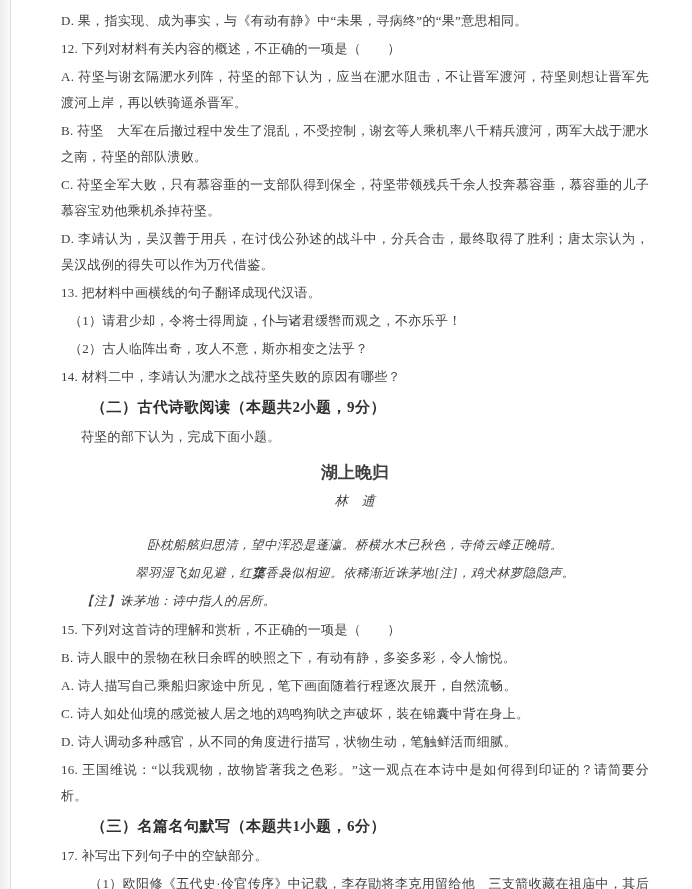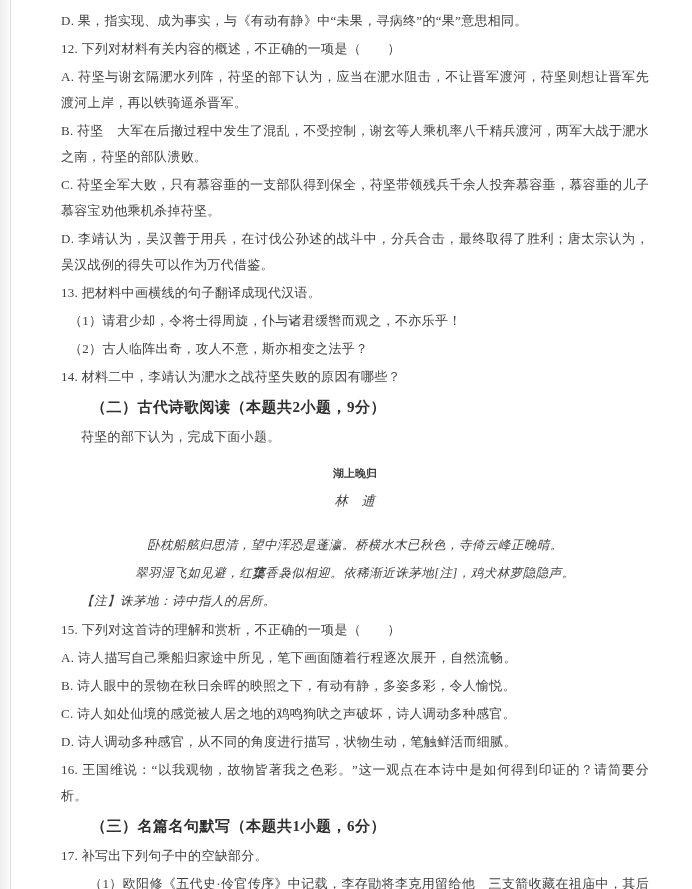--- a/index.html
+++ b/index.html
@@ -37,21 +37,21 @@
     line-height:28px;
     margin:3px 0 3px 0;
     padding-left:30px;
     text-align:left;
     letter-spacing:0.5px;
   }
   .intro{ padding-left:20px; text-indent:0; }
   .center{ text-align:center; }
   .poem-title{
     font-weight:bold;
-    font-size:11px;
+    font-size:17px;
     line-height:26px;
     margin:10px 0 2px 0;
   }
   .kai{
     font-style:italic;
     letter-spacing:0.5px;
   }
   .poem-author{
     font-size:13px;
     line-height:26px;
@@ -95,23 +95,23 @@
   <h3 class="section-heading">（二）古代诗歌阅读（本题共2小题，9分）</h3>
   <p class="para intro">苻坚的部下认为，完成下面小题。</p>
 
   <div class="poem-title center">湖上晚归</div>
   <div class="poem-author center kai">林　逋</div>
   <div class="poem-line center kai">卧枕船舷归思清，望中浑恐是蓬瀛。桥横水木已秋色，寺倚云峰正晚晴。</div>
   <div class="poem-line center kai"><span>翠羽湿飞如见避，红</span><span class="bold-char">蕖</span><span>香袅似相迎。依稀渐近诛茅地[注]，鸡犬林萝隐隐声。</span></div>
   <div class="note kai">【注】诛茅地：诗中指人的居所。</div>
 
   <p class="para">15. 下列对这首诗的理解和赏析，不正确的一项是（　　）</p>
+  <p class="para">B. 诗人眼中的景物在秋日余晖的映照之下，有动有静，多姿多彩，令人愉悦。</p>
   <p class="para">A. 诗人描写自己乘船归家途中所见，笔下画面随着行程逐次展开，自然流畅。</p>
-  <p class="para">B. 诗人眼中的景物在秋日余晖的映照之下，有动有静，多姿多彩，令人愉悦。</p>
-  <p class="para">C. 诗人如处仙境的感觉被人居之地的鸡鸣狗吠之声破坏，诗人调动多种感官。</p>
+  <p class="para">C. 诗人如处仙境的感觉被人居之地的鸡鸣狗吠之声破坏，装在锦囊中背在身上。</p>
   <p class="para">D. 诗人调动多种感官，从不同的角度进行描写，状物生动，笔触鲜活而细腻。</p>
 
   <p class="para">16. 王国维说：“以我观物，故物皆著我之色彩。”这一观点在本诗中是如何得到印证的？请简要分析。</p>
 
   <h3 class="section-heading">（三）名篇名句默写（本题共1小题，6分）</h3>
 
   <p class="para">17. 补写出下列句子中的空缺部分。</p>
   <p class="para q17-item">（1）欧阳修《五代史·伶官传序》中记载，李存勖将李克用留给他　三支箭收藏在祖庙中，其后用兵作战，“__________ ，__________ ”，装在锦囊中背在身上，奔赴战场。</p>
 
 </div>

